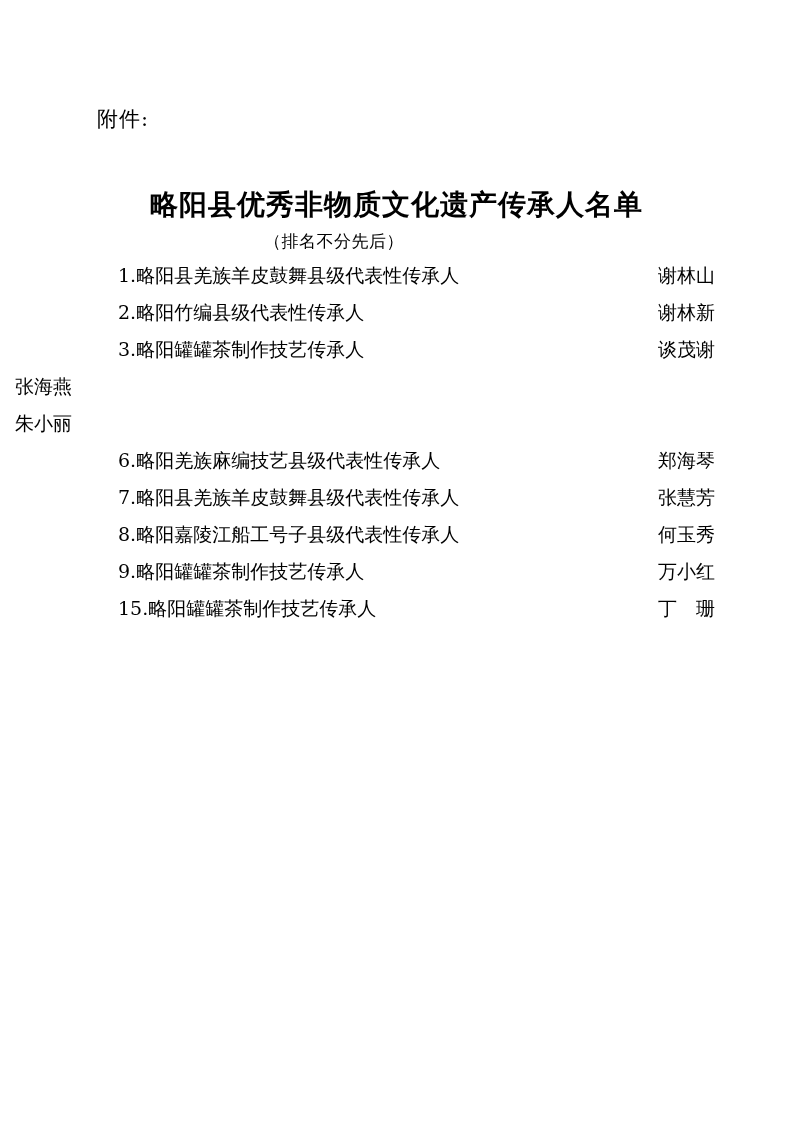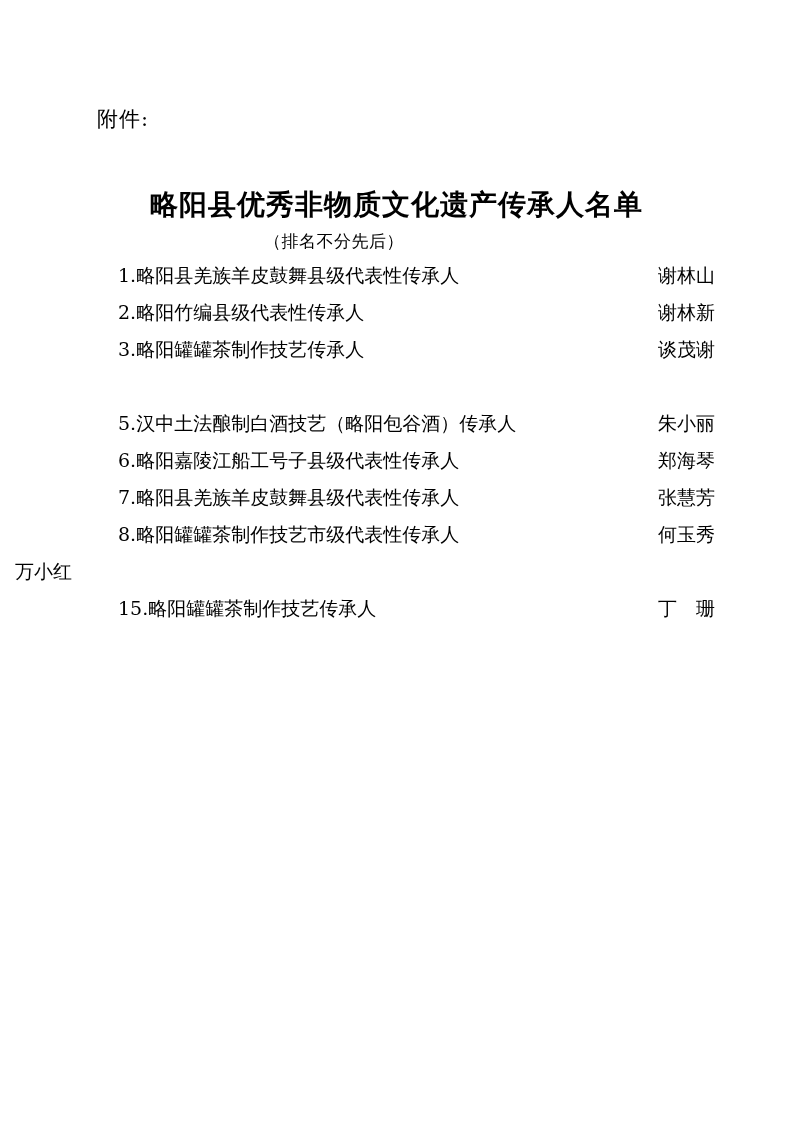--- a/index.html
+++ b/index.html
@@ -106,43 +106,44 @@
       <span class="row-entry"><span class="num">2.</span><span>略阳竹编县级代表性传承人</span></span>
       <span class="row-name">谢林新</span>
     </div>
 
     <div class="list-row">
       <span class="row-entry"><span class="num">3.</span><span>略阳罐罐茶制作技艺传承人</span></span>
       <span class="row-name">谈茂谢</span>
     </div>
 
     <div class="list-row">
+      <span class="row-name">张海燕</span>
     </div>
 
     <div class="list-row">
-      <span class="row-entry"><span class="num">5.</span><span>汉中土法酿制白酒技艺（略阳包谷酒）传承人</span></span>
       <span class="row-name">朱小丽</span>
     </div>
 
     <div class="list-row">
-      <span class="row-entry"><span class="num">6.</span><span>略阳嘉陵江船工号子县级代表性传承人</span></span>
+      <span class="row-entry"><span class="num">6.</span><span>略阳羌族麻编技艺县级代表性传承人</span></span>
       <span class="row-name">郑海琴</span>
     </div>
 
     <div class="list-row">
       <span class="row-entry"><span class="num">7.</span><span>略阳县羌族羊皮鼓舞县级代表性传承人</span></span>
       <span class="row-name">张慧芳</span>
     </div>
 
     <div class="list-row">
-      <span class="row-entry"><span class="num">8.</span><span>略阳罐罐茶制作技艺市级代表性传承人</span></span>
+      <span class="row-entry"><span class="num">8.</span><span>略阳嘉陵江船工号子县级代表性传承人</span></span>
       <span class="row-name">何玉秀</span>
     </div>
 
     <div class="list-row">
+      <span class="row-entry"><span class="num">9.</span><span>略阳罐罐茶制作技艺传承人</span></span>
       <span class="row-name">万小红</span>
     </div>
 
     <div class="list-row">
       <span class="row-entry"><span class="num">15.</span><span>略阳罐罐茶制作技艺传承人</span></span>
       <span class="row-name">丁　珊</span>
     </div>
 
   </div>
 </div>

